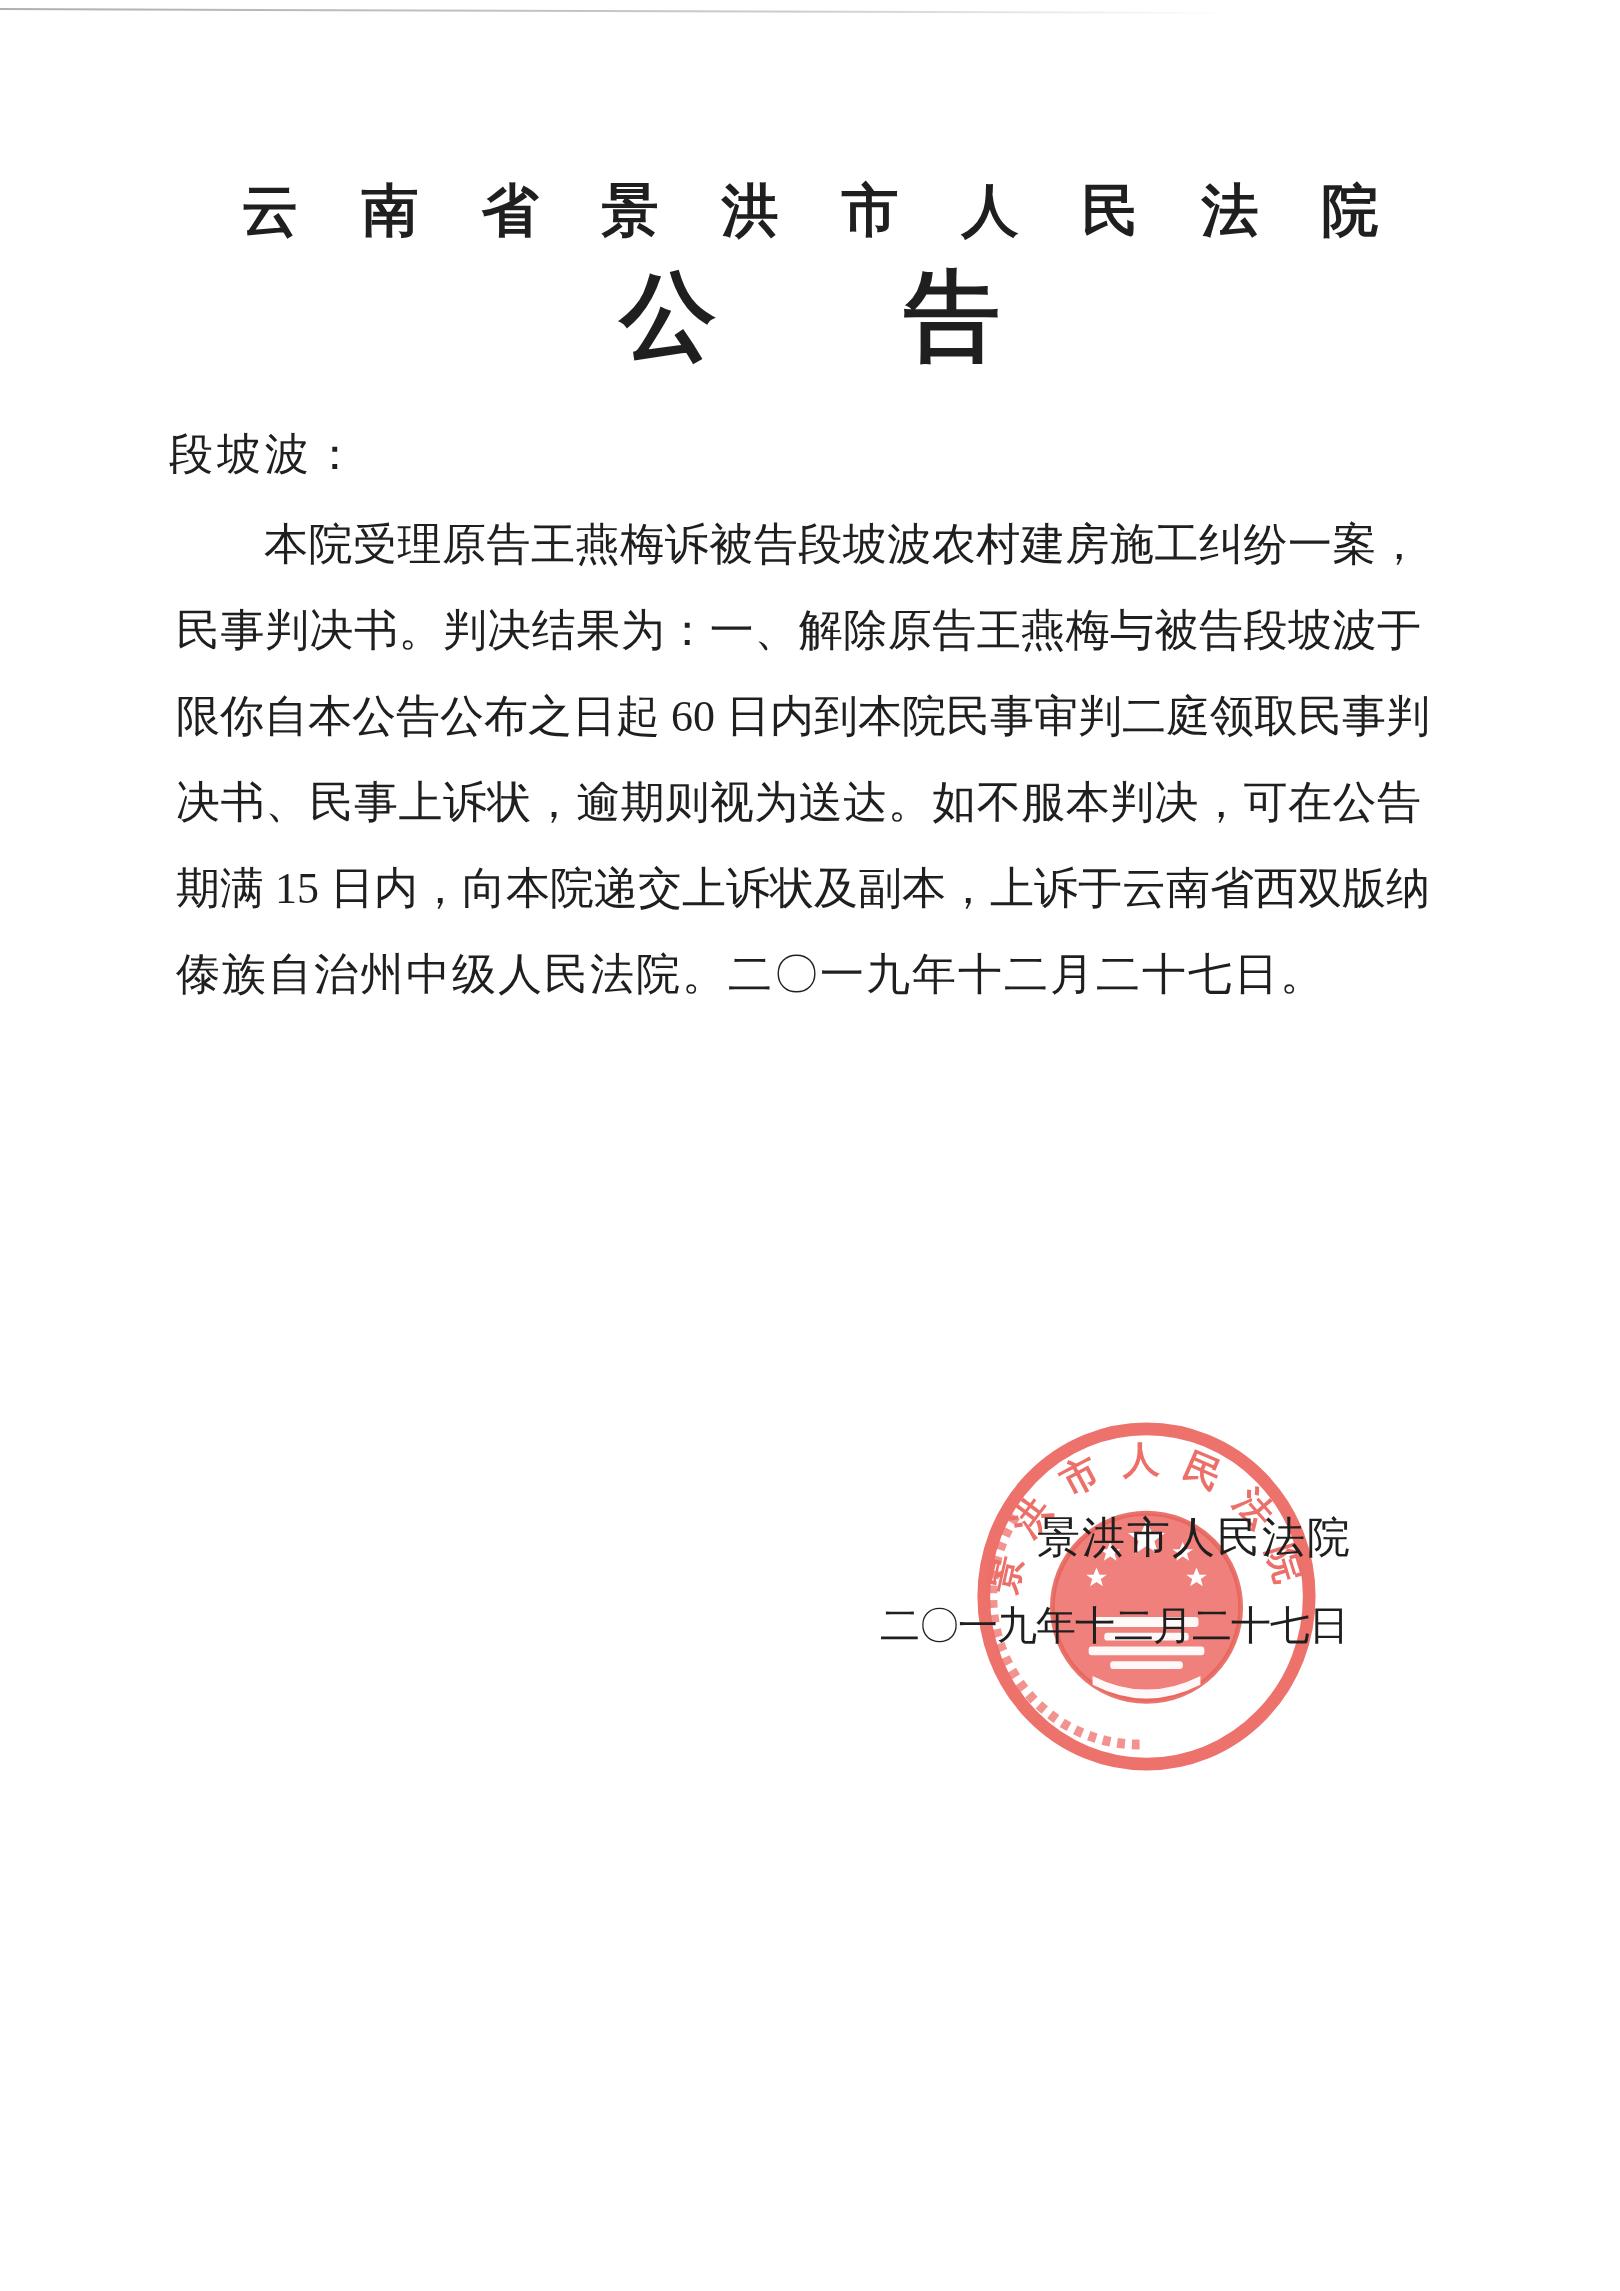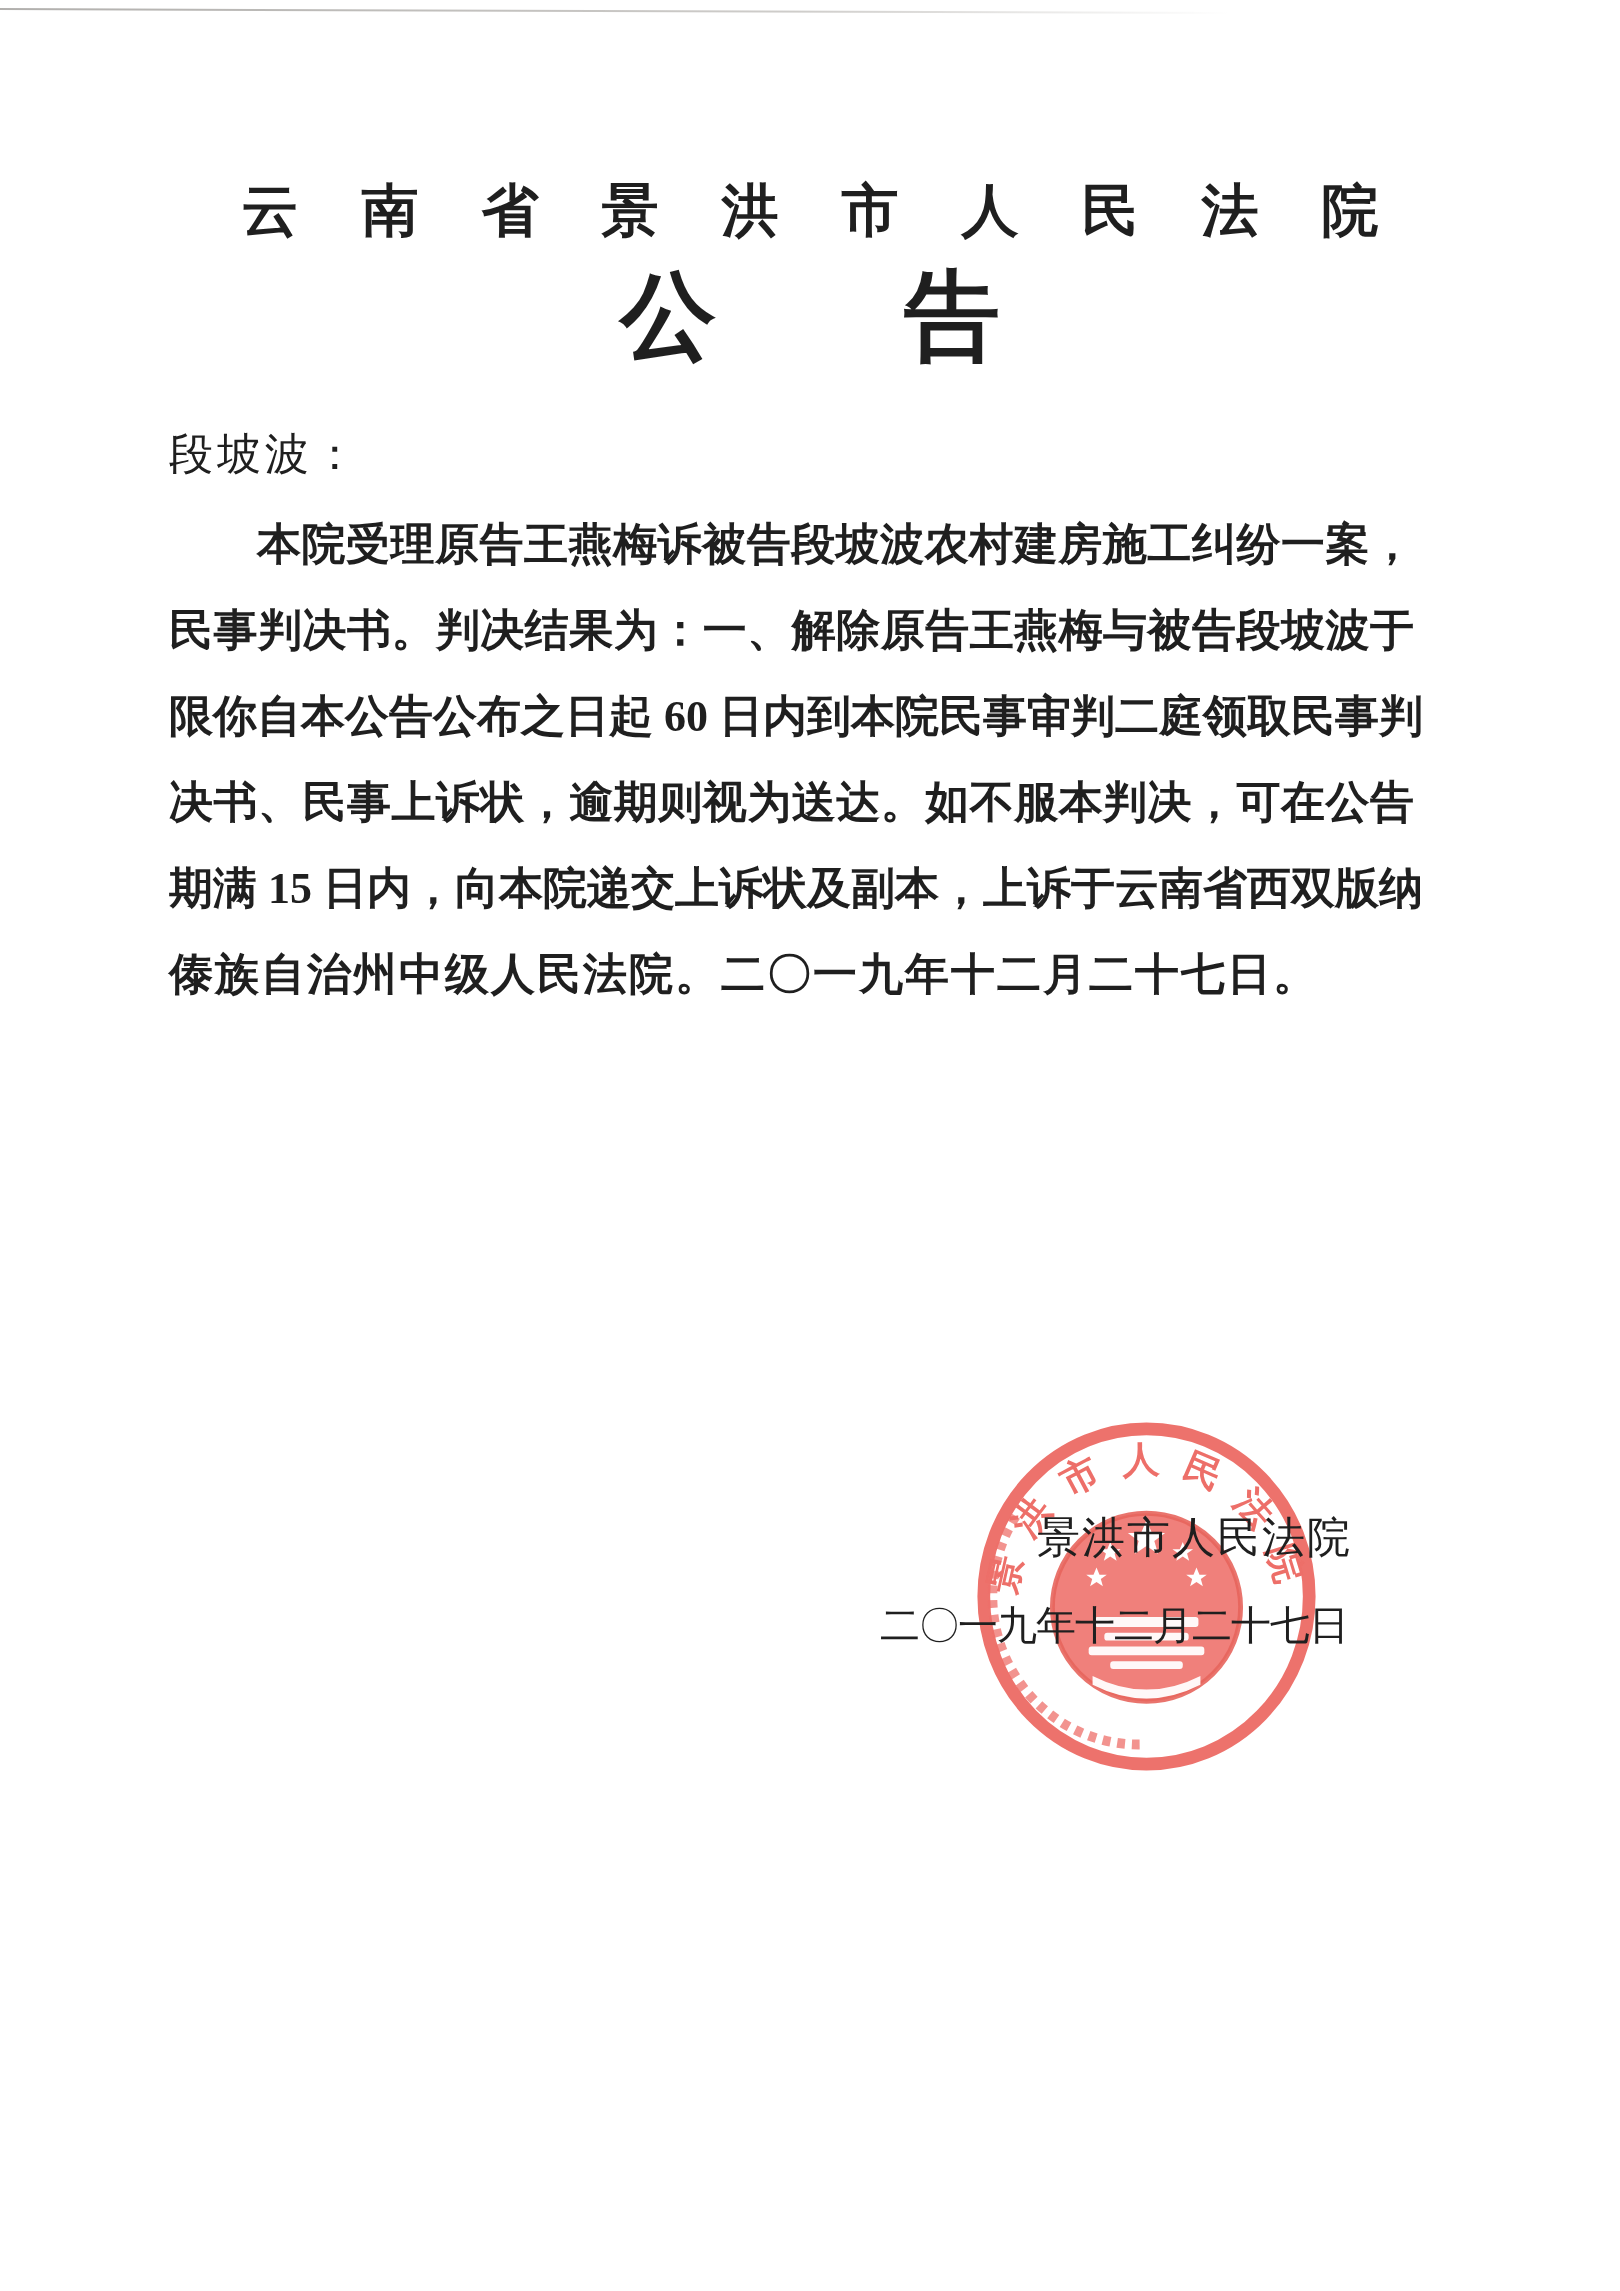--- a/index.html
+++ b/index.html
@@ -38,21 +38,21 @@
     box-sizing:border-box;
     white-space:nowrap;
   }
   .salutation{
     position:absolute;top:425px;left:169px;
     font-size:44px;
     letter-spacing:3.9px;
     text-align:center;
   }
   .body-block{
-    position:absolute;top:502px;left:169px;width:1245px;font-weight:bold;
+    position:absolute;top:502px;left:176px;width:1245px;
   }
   .line{
     height:86px;
     line-height:86px;
     font-size:44px;
     white-space:nowrap;
     text-align:justify;
     text-align-last:justify;
     overflow:visible;
   }

